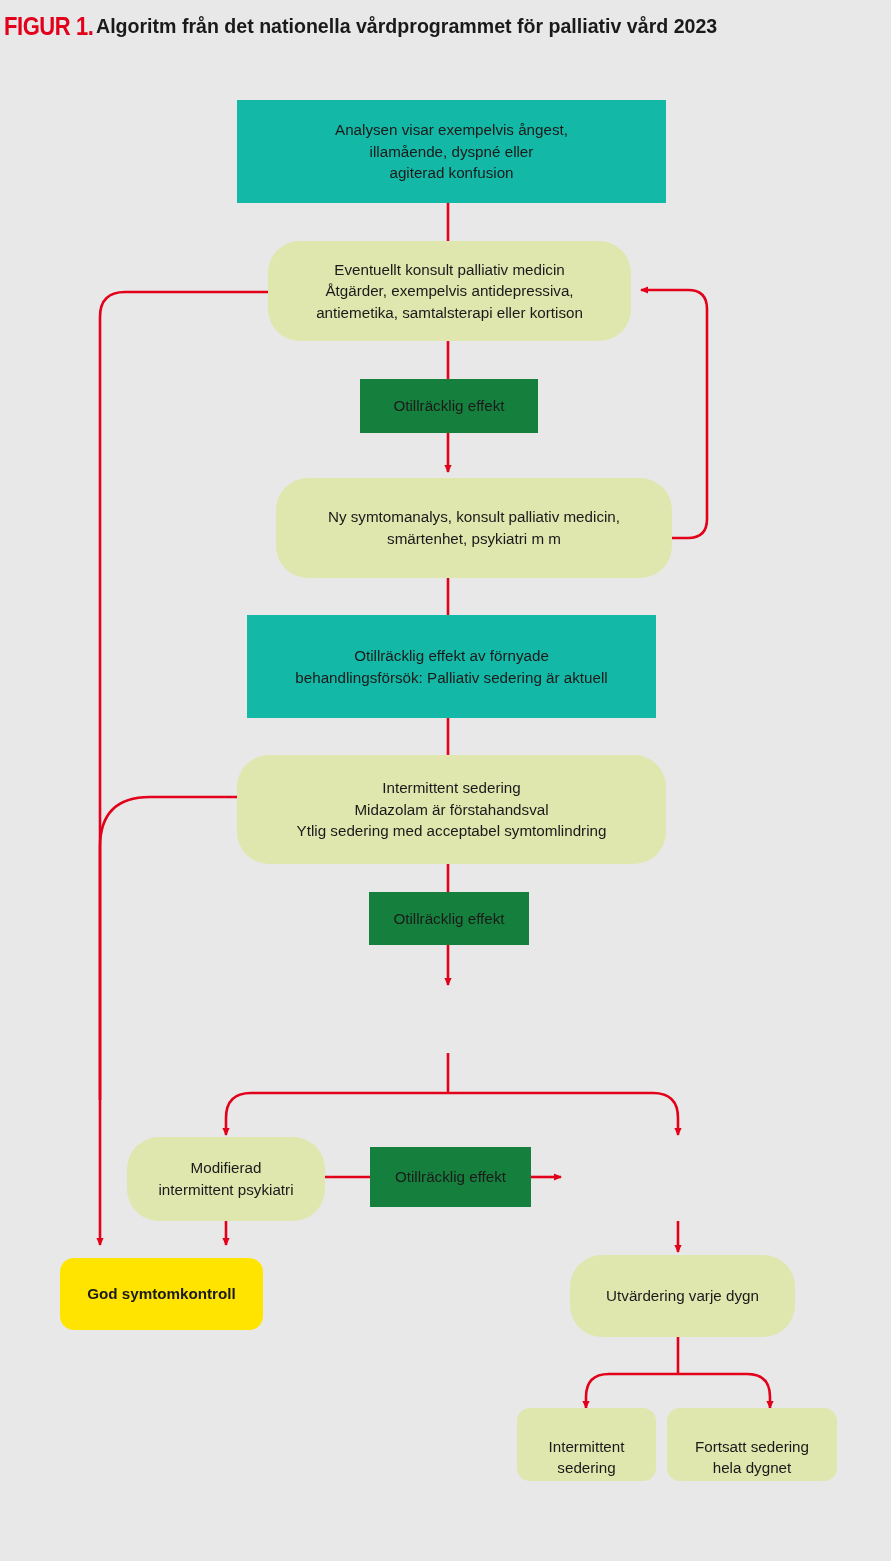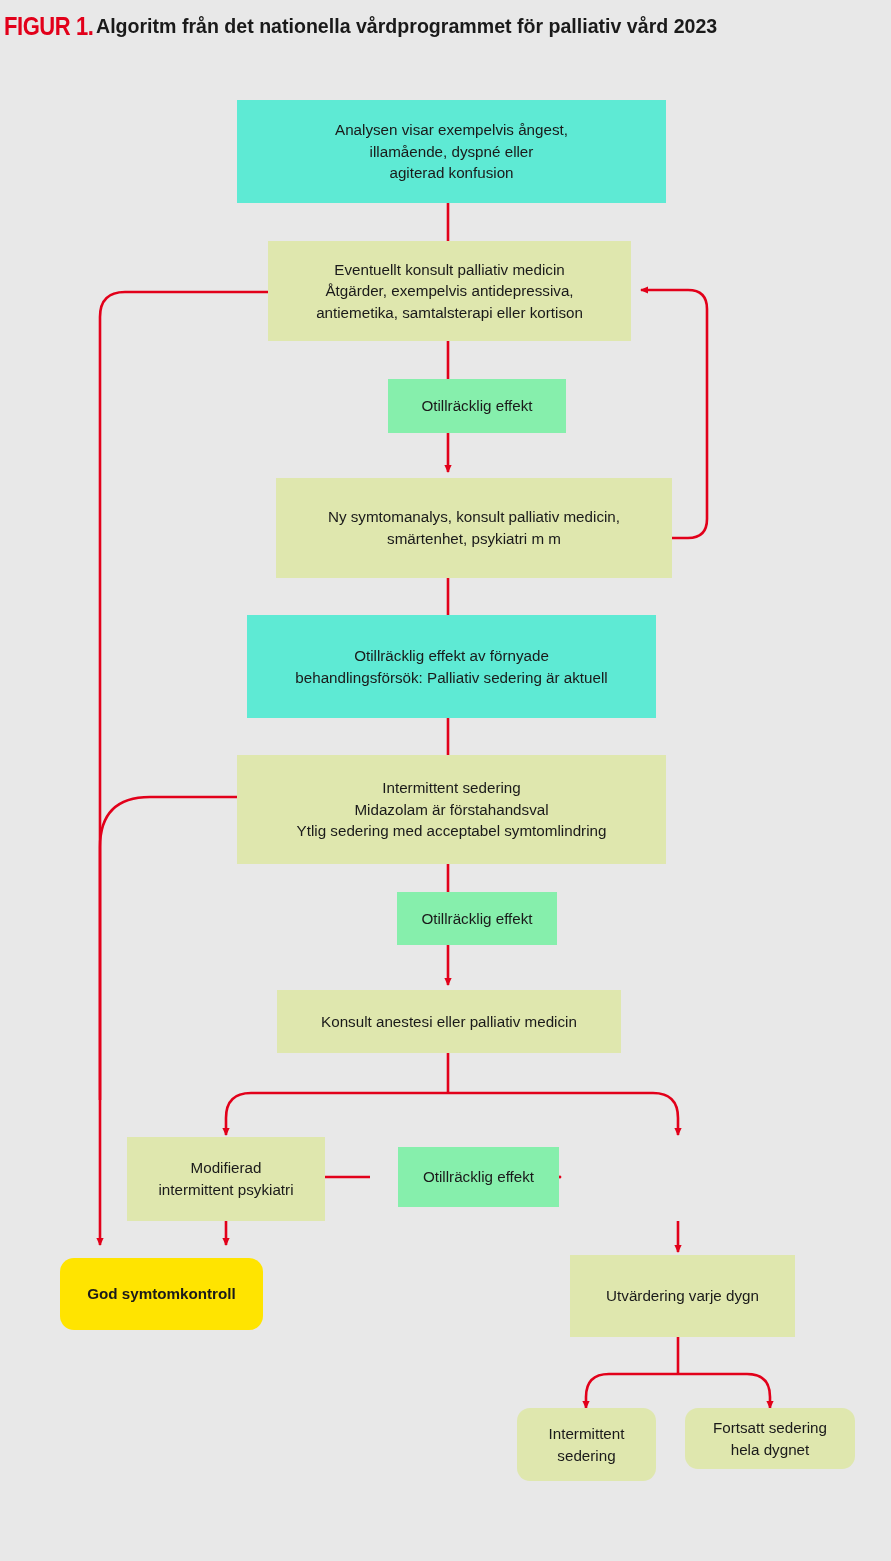--- a/index.html
+++ b/index.html
@@ -61,25 +61,25 @@
     justify-content: center;
     text-align: center;
     color: #1a1a1a;
     font-size: 15.2px;
     line-height: 1.42;
     font-family: "Liberation Sans", sans-serif;
     padding: 2px 6px;
     z-index: 3;
   }
   .box .txt { width: 100%; white-space: pre-line; }
-  .c-teal-dark { background: #5eead4; }
-  .c-teal-light { background: #86efac; margin-left: 28px; }
-  .c-olive { background: #dfe7ae; }
+  .c-teal-dark { background: #14b8a6; }
+  .c-teal-light { background: #15803d; }
+  .c-olive { background: #dfe7ae; border-radius: 32px; }
   .c-yellow { background: #ffe400; border-radius: 14px; }
-  .rounded { border-radius: 13px; }
+  .rounded { border-radius: 13px; align-items: flex-end; }
 
   
   #wires {
     position: absolute;
     left: 0; top: 0;
     width: 891px;
     height: 1561px;
     z-index: 2;
     pointer-events: none;
   }
@@ -169,23 +169,20 @@
   <div class="box c-olive" style="left:237px;top:755px;width:429px;height:109px;">
     <span class="txt">Intermittent sedering
 Midazolam är förstahandsval
 Ytlig sedering med acceptabel symtomlindring</span>
   </div>
 
   <div class="box c-teal-light" style="left:369px;top:892px;width:160px;height:53px;">
     <span class="txt">Otillräcklig effekt</span>
   </div>
 
-  <div class="box c-olive" style="left:277px;top:990px;width:344px;height:63px;">
-    <span class="txt">Konsult anestesi eller palliativ medicin</span>
-  </div>
 
   <div class="box c-olive" style="left:127px;top:1137px;width:198px;height:84px;">
     <span class="txt">Modifierad
 intermittent psykiatri</span>
   </div>
 
   <div class="box c-teal-light" style="left:370px;top:1147px;width:161px;height:60px;">
     <span class="txt">Otillräcklig effekt</span>
   </div>
 
@@ -196,18 +193,18 @@
 
   <div class="box c-olive" style="left:570px;top:1255px;width:225px;height:82px;">
     <span class="txt">Utvärdering varje dygn</span>
   </div>
 
   <div class="box c-olive rounded" style="left:517px;top:1408px;width:139px;height:73px;">
     <span class="txt">Intermittent
 sedering</span>
   </div>
 
-  <div class="box c-olive rounded" style="left:685px;top:1408px;width:170px;height:61px;">
+  <div class="box c-olive rounded" style="left:667px;top:1408px;width:170px;height:73px;">
     <span class="txt">Fortsatt sedering
 hela dygnet</span>
   </div>
 
 </div>
 
 </body></html>

